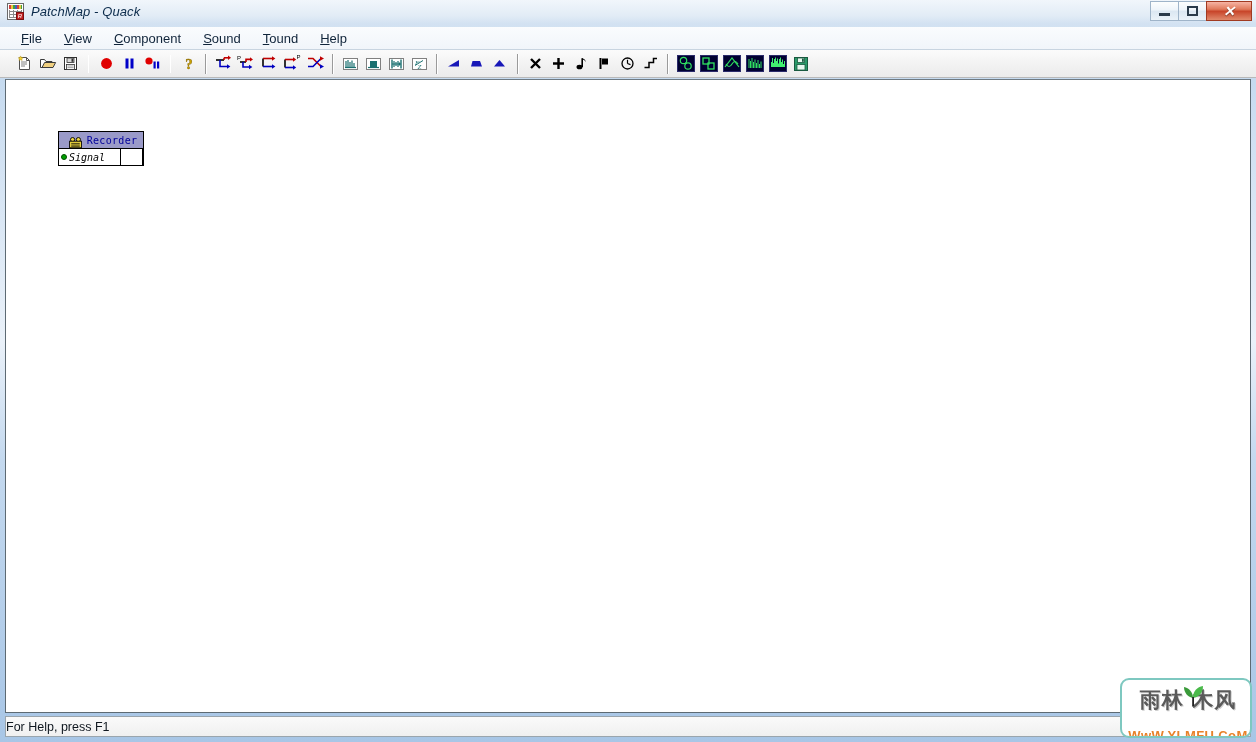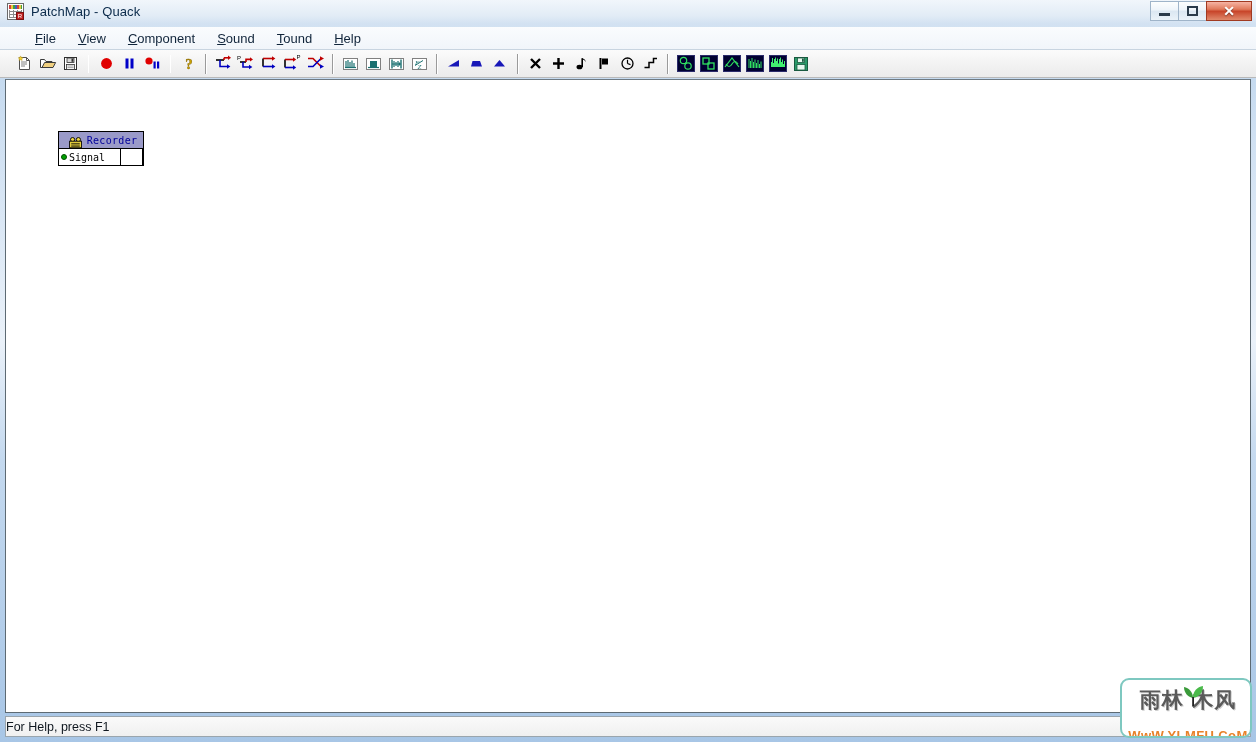--- a/index.html
+++ b/index.html
@@ -16,20 +16,21 @@
   
   #window {
     position: absolute; left: 0; top: 0; width: 1256px; height: 742px;
   }
 
   
   #titlebar {
     position: absolute; left: 0; top: 0; width: 1256px; height: 40px;
     background: linear-gradient(180deg,#f1f6fb 0%, #e2ecf6 40%, #d3e2f2 60%, #cadef0 100%);
     border-bottom: 1px solid #a5bedb;
+    font-style: italic;
   }
   #titlebar-left {
     position: absolute; left: 7px; top: 3px; display: flex; align-items: center; gap: 7px;
   }
   #app-icon {
     width: 17px; height: 17px; position: relative; flex: 0 0 auto;
     background: #ffffff; border: 1px solid #6a6a6a;
   }
   #app-icon .grid-top {
     position:absolute; left:1px; top:1px; width:13px; height:4px;
@@ -70,21 +71,21 @@
   .winbtn .close-glyph {
     color:#ffffff; font-size:14px; font-weight:bold; line-height:14px;
     font-family:"Liberation Sans",sans-serif; text-shadow:0 1px 1px rgba(0,0,0,.45);
   }
 
   
   #menubar {
     position:absolute; left:0; top:27px; width:1256px; height:23px;
     background: linear-gradient(180deg,#fafcfe 0%, #f1f5fa 100%);
     border-bottom: 1px solid #c8d4e0;
-    display:flex; align-items:center; padding-left: 24px; gap: 0px;
+    display:flex; align-items:center; padding-left: 10px; gap: 0px;
   }
   .menu-item {
     font-size: 13px; color:#10243a; padding: 2px 11px; cursor:default; white-space:nowrap;
   }
   .menu-item u { text-decoration: underline; }
 
   
   #toolbar {
     position:absolute; left:0; top:50px; width:1256px; height:28px;
     background: linear-gradient(180deg,#fbfbfb 0%, #f2f2f2 55%, #ebebeb 100%);
@@ -136,21 +137,21 @@
     font-size: 10px; color:#00009a; letter-spacing: 0.3px;
     width:100%; text-align:center; padding-right:2px;
     line-height:11px;
   }
   .rec-icon {
     width: 13px; height: 12px; flex:0 0 auto; position:relative; margin-right:1px;
   }
   .node-ports { display:flex; height:16px; }
   .port-cell {
     flex: 1 1 auto; display:flex; align-items:center; gap:2px; padding-left:2px;
-    border-right:1px solid #000000; overflow:hidden;
+    border-right:1px solid #000000; overflow:hidden;font-style:italic;
   }
   .port-dot {
     width:6px; height:6px; border-radius:50%; background:#00a000;
     border:1px solid #005000; flex:0 0 auto;
   }
   .port-label { font-size:10px; color:#000000; line-height:11px; white-space:nowrap; }
   .port-cell-empty { width: 22px; flex:0 0 auto; }
 
   
   #statusbar {

